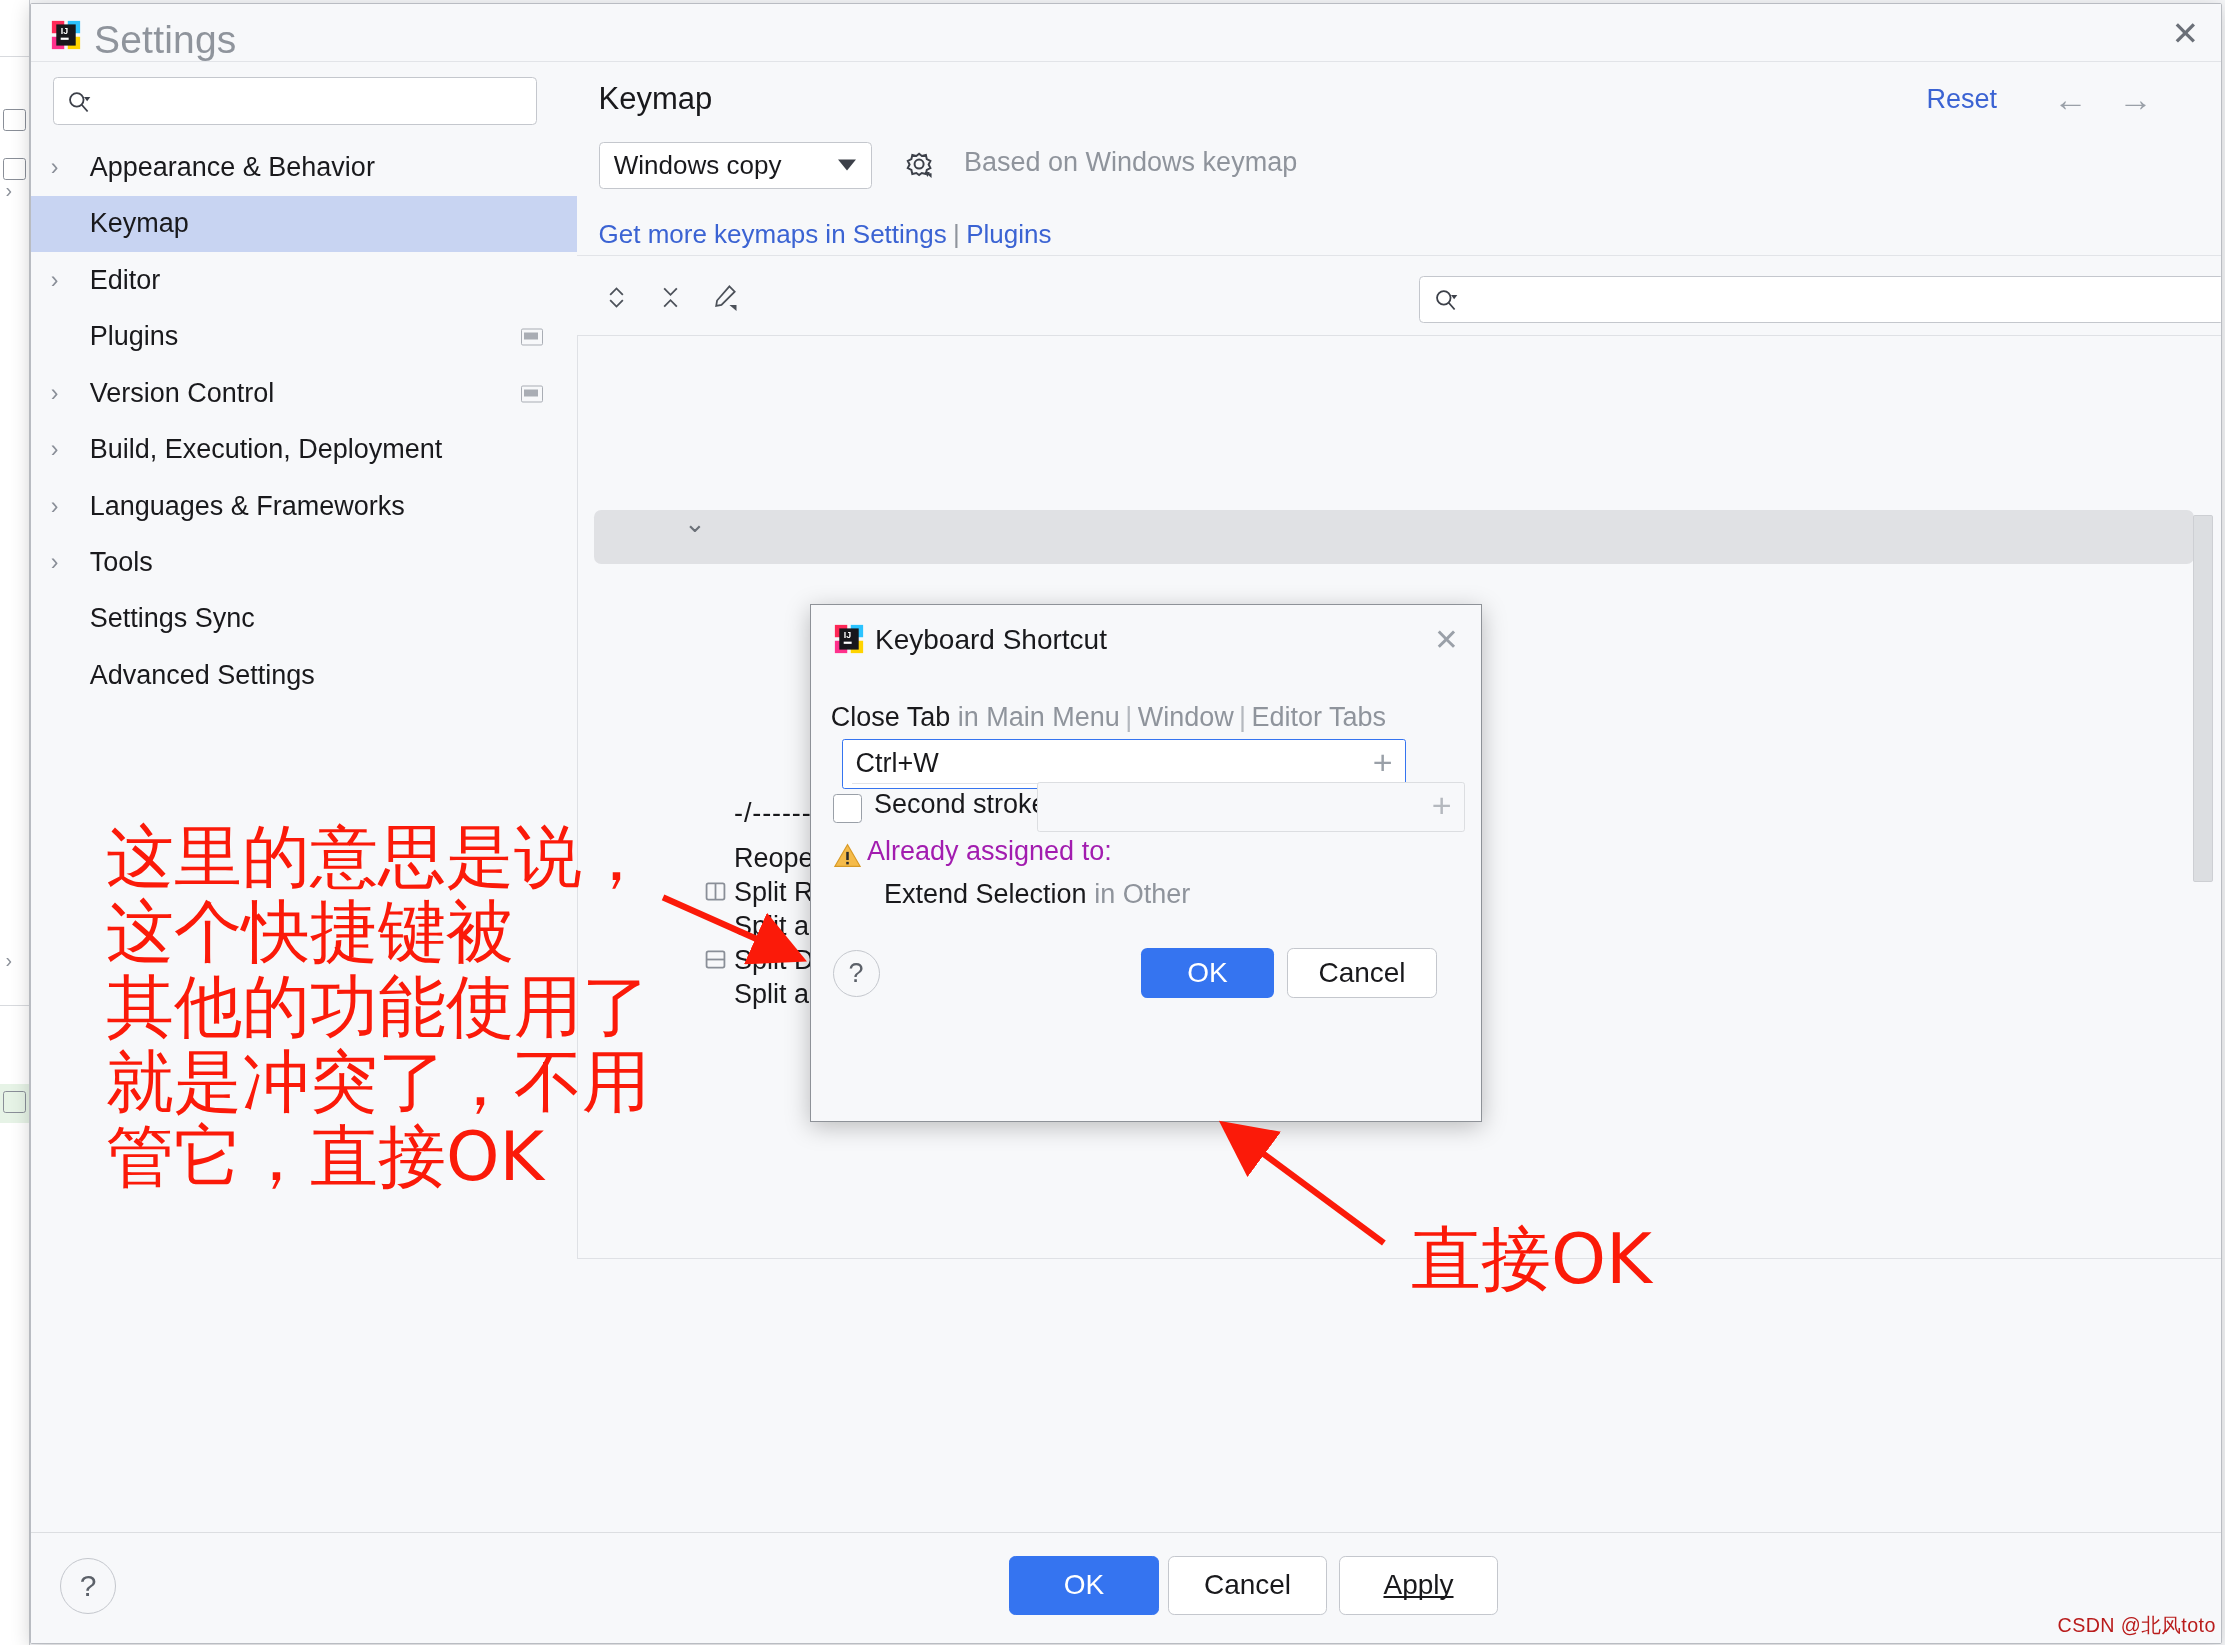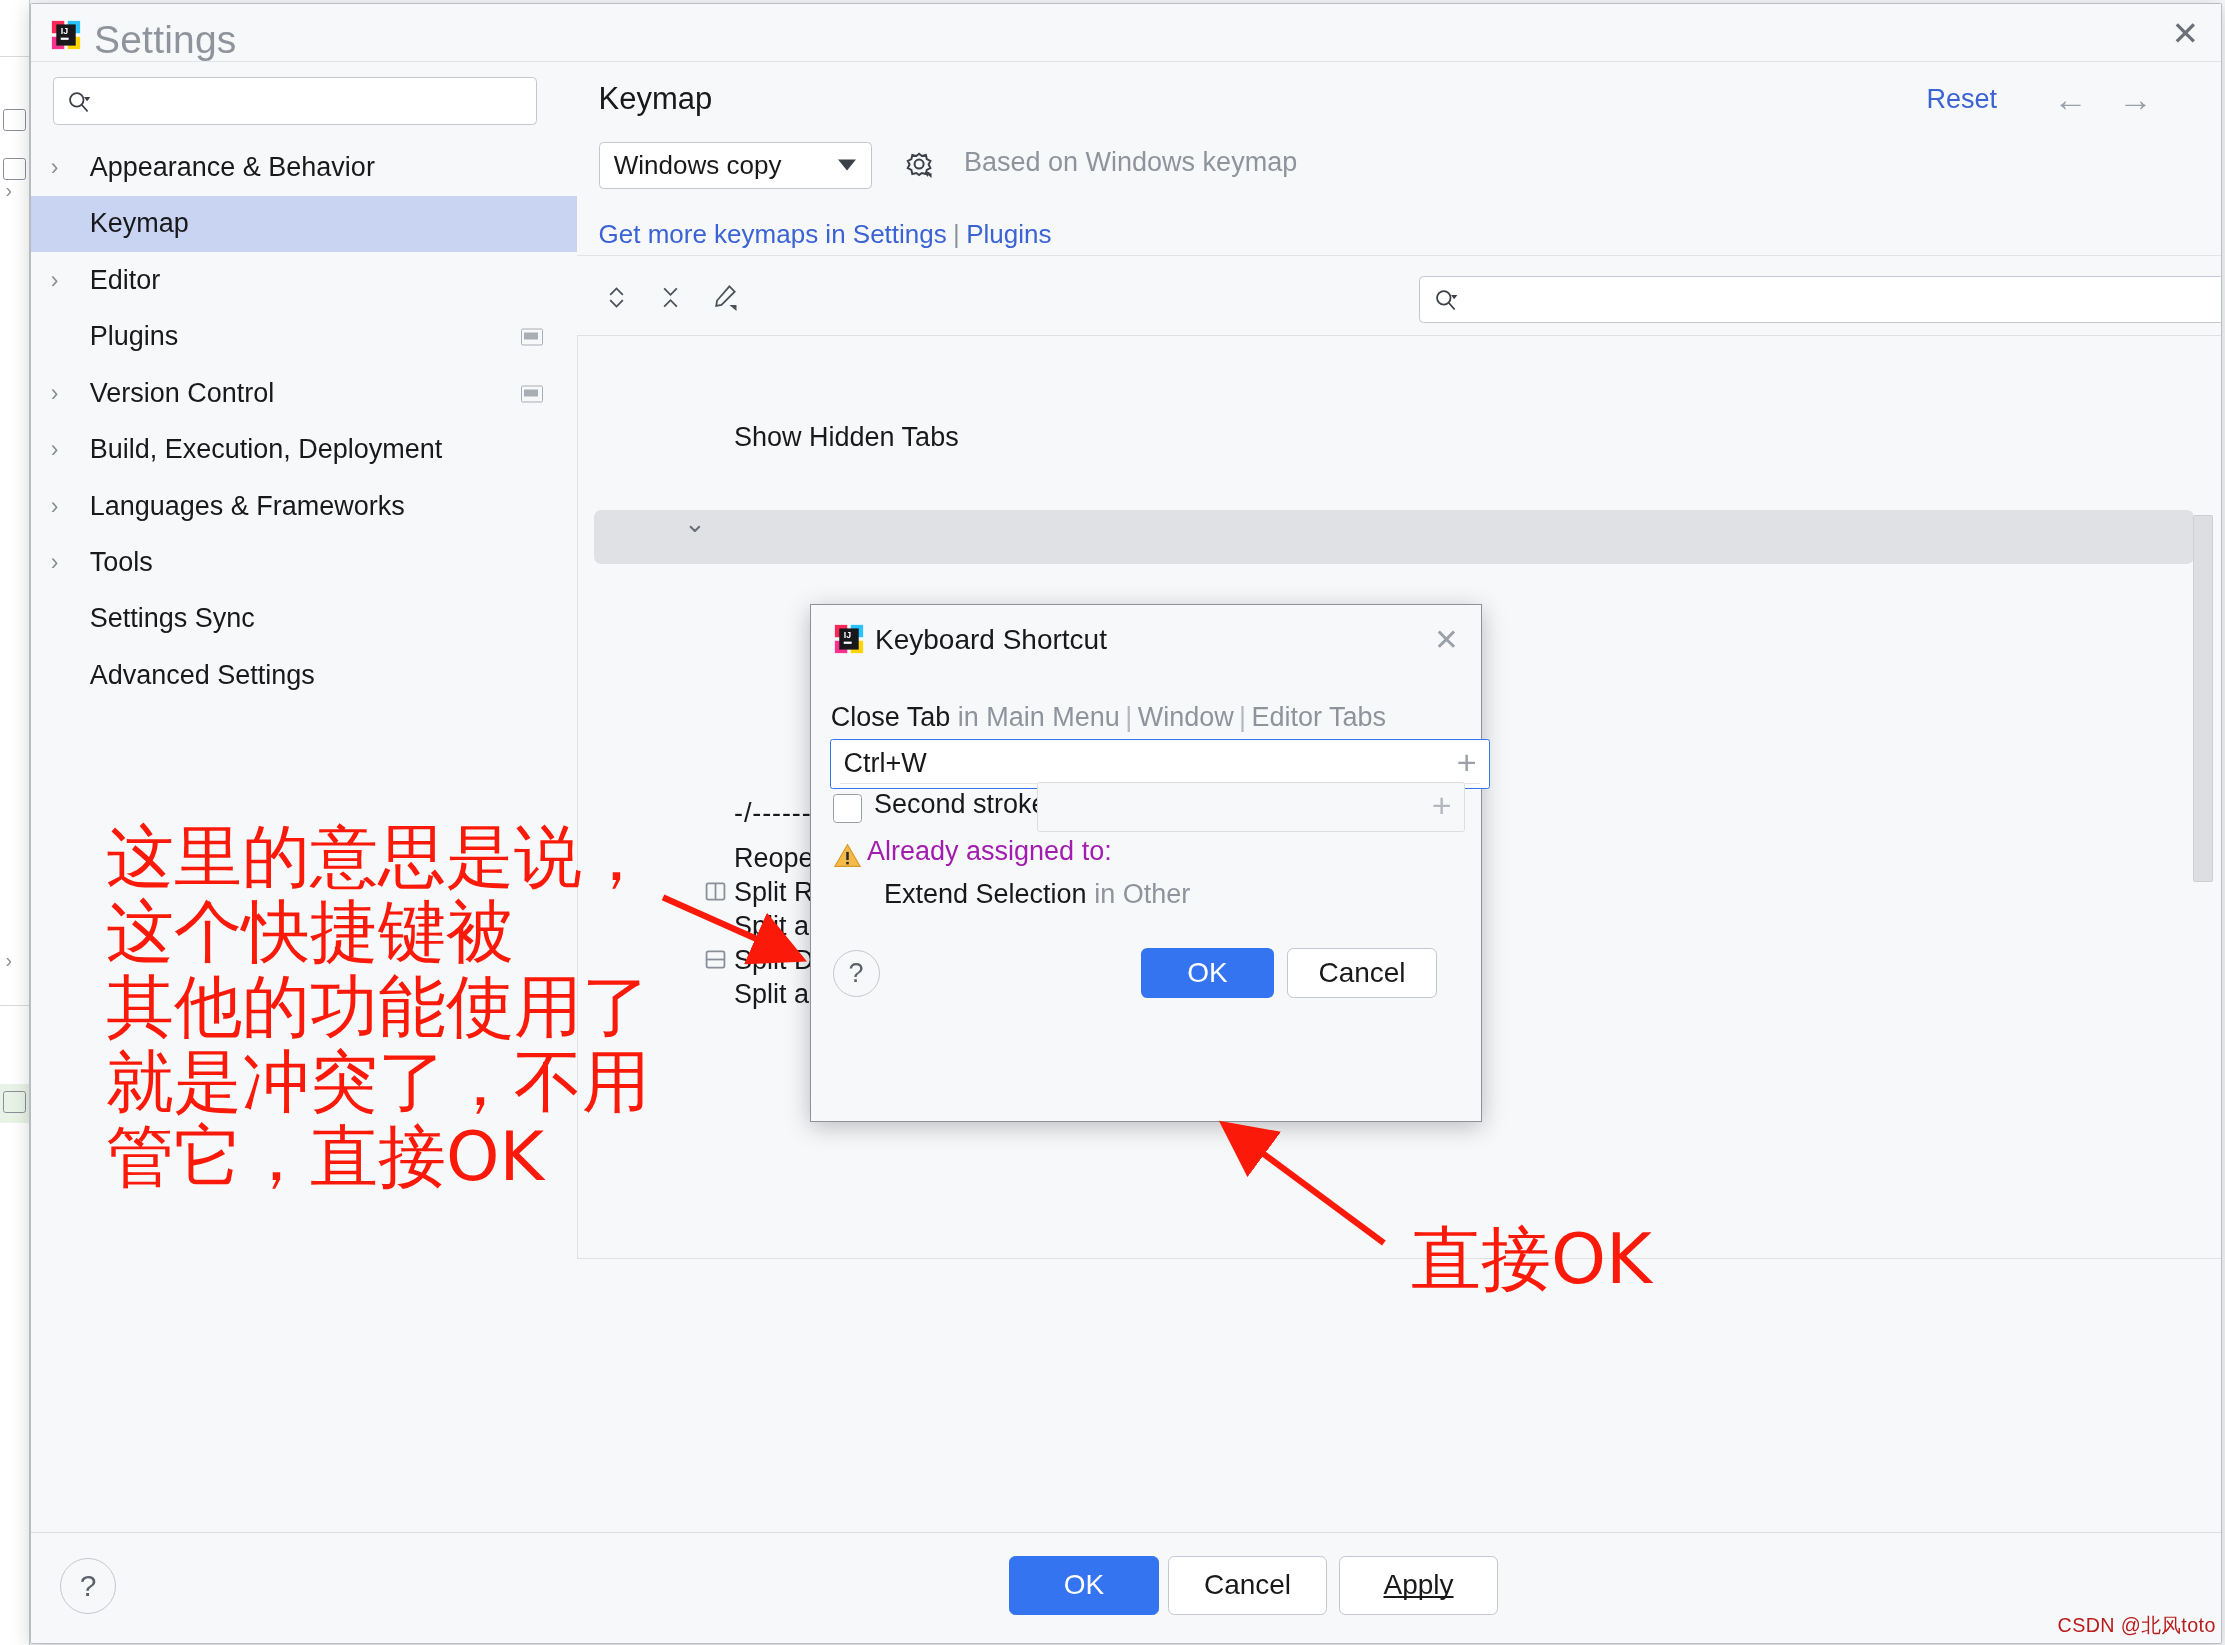--- a/index.html
+++ b/index.html
@@ -224,21 +224,21 @@
     display: flex; align-items: center; justify-content: center;
     font-size: 29.6px; color: #9aa0a8; font-weight: 300; cursor: pointer; line-height: 1;
   }
   #ks-action-line {
     position: absolute; left: 19.7px; top: 97px; font-size: 27px;
     color: #19191c; white-space: nowrap; overflow: hidden; width: 636px;
   }
   #ks-action-line .muted { color: #8f949c; }
   #ks-action-line .pipe { color: #b4b8be; padding: 0 5.4px; }
   #ks-first-field {
-    position: absolute; left: 19px; top: 134px; width: 660px; height: 50px;
+    position: absolute; left: 31px; top: 134px; width: 564px; height: 50px;
     background: #ffffff; border: 1.8px solid #3574f0; border-radius: 2.7px;
   }
   #ks-first-value { position: absolute; left: 12.5px; top: 8px; font-size: 27px; color: #19191c; }
   #ks-first-plus {
     position: absolute; right: 12.5px; top: 5.4px; font-size: 34px;
     color: #9aa0a8; font-weight: 300; line-height: 1; cursor: pointer;
   }
   #ks-first-underline {
     position: absolute; left: 9px; right: 9px; bottom: 3.6px; height: 0.9px; background: #e2e4e8;
   }
@@ -448,23 +448,20 @@
       <input id="list-search-input" type="text" value="" placeholder="" style="">
     </div>
 
     <div id="tree-panel">
 
       <div id="sel-row"></div>
       <div id="chev-down-row">⌄</div>
 
 
 
-      <div class="tree-row" style="top:77px">
-        <span class="label">Show Hidden Tabs</span>
-      </div>
 
       <div id="dashed-sep">-/-----------</div>
 
       <div class="tree-row" style="top:498px">
         <span class="label">Reopen Closed Tab</span>
       </div>
 
       <div class="tree-row" style="top:532px">
         <span class="row-icon">
           <svg width="25" height="25" viewBox="0 0 28 28" fill="none" stroke="#8a8f98" stroke-width="2">

